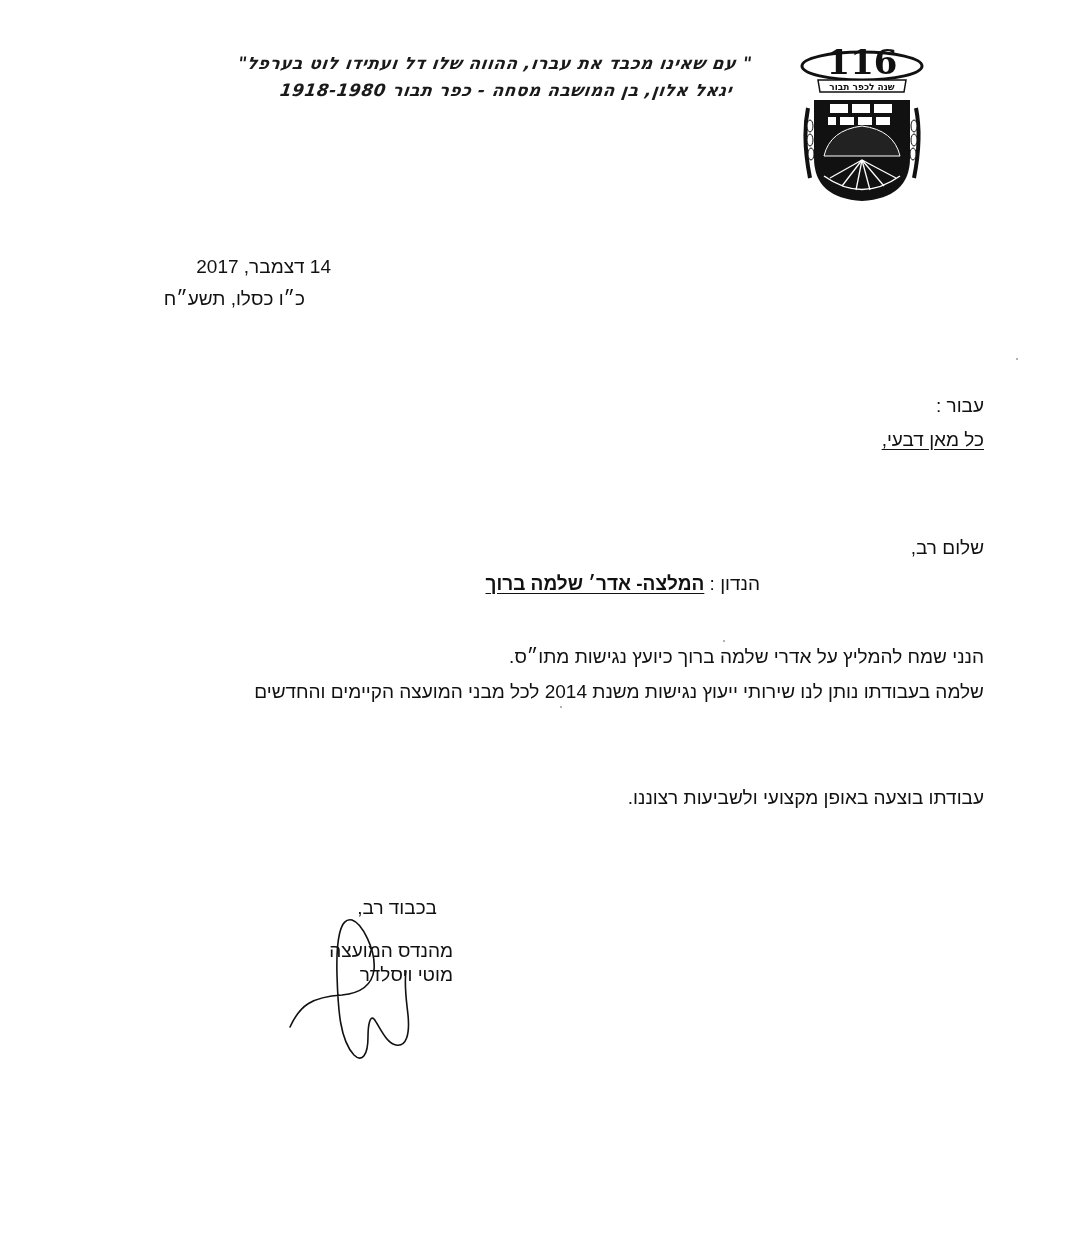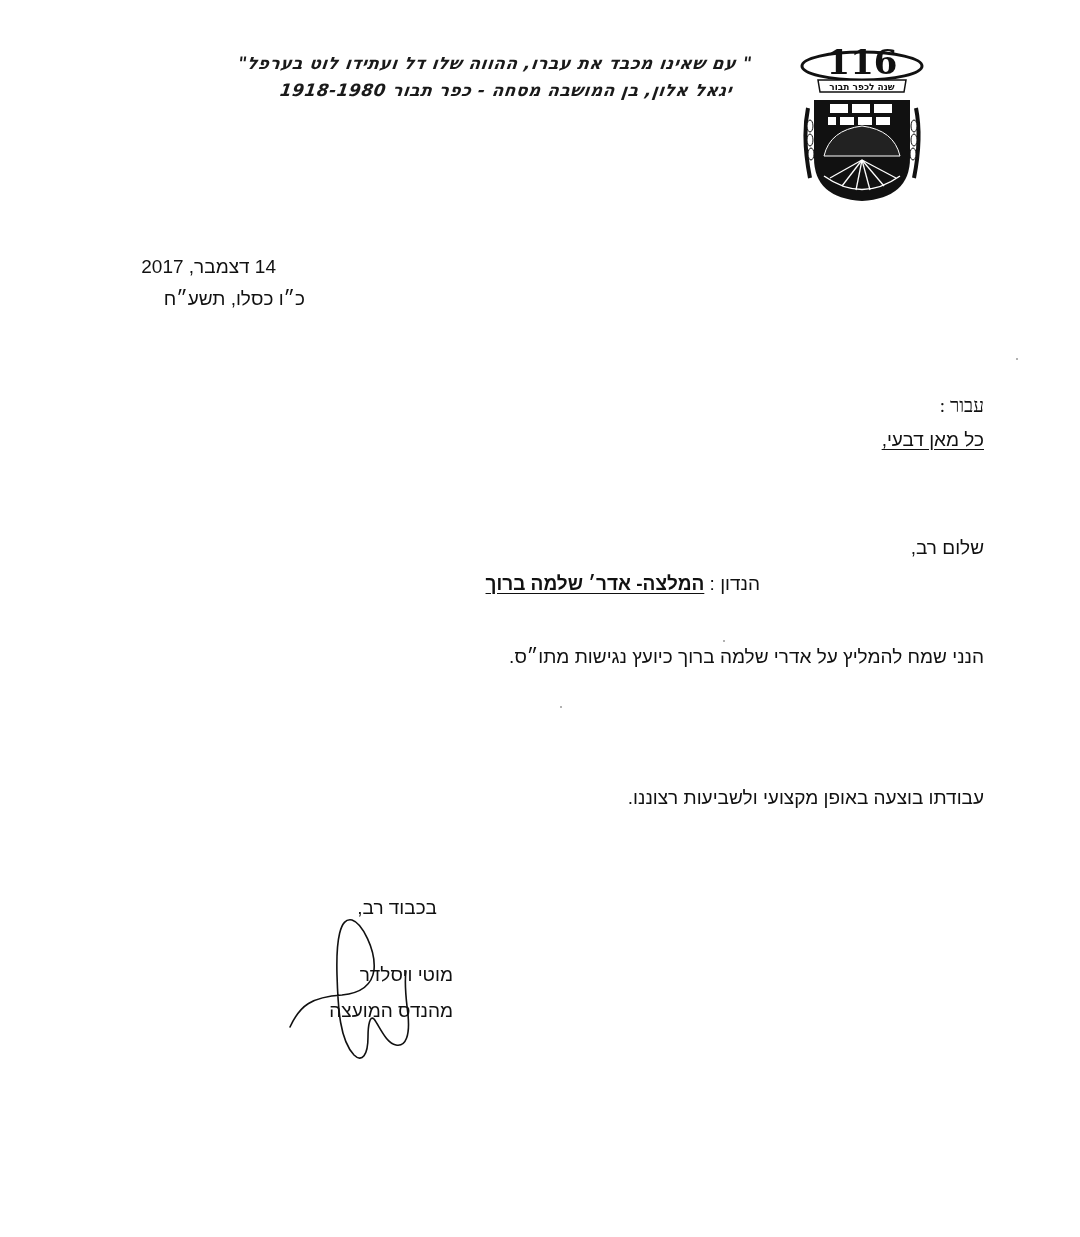--- a/index.html
+++ b/index.html
@@ -47,38 +47,38 @@
       height: 165px;
     }
 
     
     .txt {
       font-family: "Liberation Sans", "DejaVu Sans", sans-serif;
       font-size: 19px;
       line-height: 22px;
       color: #111111;
     }
-    .date-greg { right: 804px; top: 256px; }
+    .date-greg { right: 749px; top: 256px; }
     .date-heb  { right: 775px; top: 288px; margin-left: 48px; }
 
-    .to-label  { right: 96px; top: 395px; font-family: Liberation Serif, serif; }
+    .to-label  { right: 96px; top: 395px; }
     .to-value  { right: 96px; top: 429px; text-decoration: underline; text-underline-offset: 3px; }
 
     .greeting  { right: 96px; top: 537px; }
     .subject   { right: 320px; top: 573px; }
     .subject .subject-value { font-weight: bold; text-decoration: underline; text-underline-offset: 3px; }
 
     .p1 { right: 96px; top: 646px; }
     .p2 { right: 96px; top: 681px; }
     .p3 { right: 96px; top: 715px; }
     .p4 { right: 96px; top: 787px; }
 
     .closing  { right: 643px; top: 897px; }
     .sig-name { right: 627px; top: 964px; }
-    .sig-role { right: 627px; top: 1000px; }
+    .sig-role { right: 627px; top: 940px; }
 
     .signature {
       position: absolute;
       left: 282px;
       top: 915px;
       width: 150px;
       height: 150px;
       pointer-events: none;
     }
 
@@ -148,20 +148,21 @@
   <div class="abs rtl txt to-label">עבור :</div>
   <div class="abs rtl txt to-value">כל מאן דבעי,</div>
 
   <div class="abs rtl txt greeting">שלום רב,</div>
 
   <div class="abs rtl txt p1">הנני שמח להמליץ על אדרי שלמה ברוך כיועץ נגישות מתו״ס.</div>
 
   <div class="abs rtl txt subject">
     <span>הנדון : </span><span class="subject-value">המלצה- אדר׳ שלמה ברוך</span>
   </div>
+  <div class="abs rtl txt p2">שלמה בעבודתו נותן לנו שירותי ייעוץ נגישות משנת 2014 לכל מבני המועצה הקיימים והחדשים</div>
   <div class="abs rtl txt p4">עבודתו בוצעה באופן מקצועי ולשביעות רצוננו.</div>
 
   <div class="abs rtl txt closing">בכבוד רב,</div>
   <div class="abs rtl txt sig-name">מוטי ויסלדר</div>
   <div class="abs rtl txt sig-role">מהנדס המועצה</div>
 
   <div class="signature">
     <svg width="150" height="150" viewBox="0 0 150 150" xmlns="http://www.w3.org/2000/svg">
       <path d="M8 112 C18 90 30 82 60 80 C80 78 90 70 92 55 C94 35 80 8 70 5 C58 2 54 25 55 60 C56 95 58 125 72 140 C80 148 86 140 86 122 C86 110 88 100 92 104 C98 112 104 128 114 130 C124 132 128 120 126 100 C124 82 122 70 124 56" fill="none" stroke="#111" stroke-width="1.6" stroke-linecap="round" stroke-linejoin="round"></path>
     </svg>

